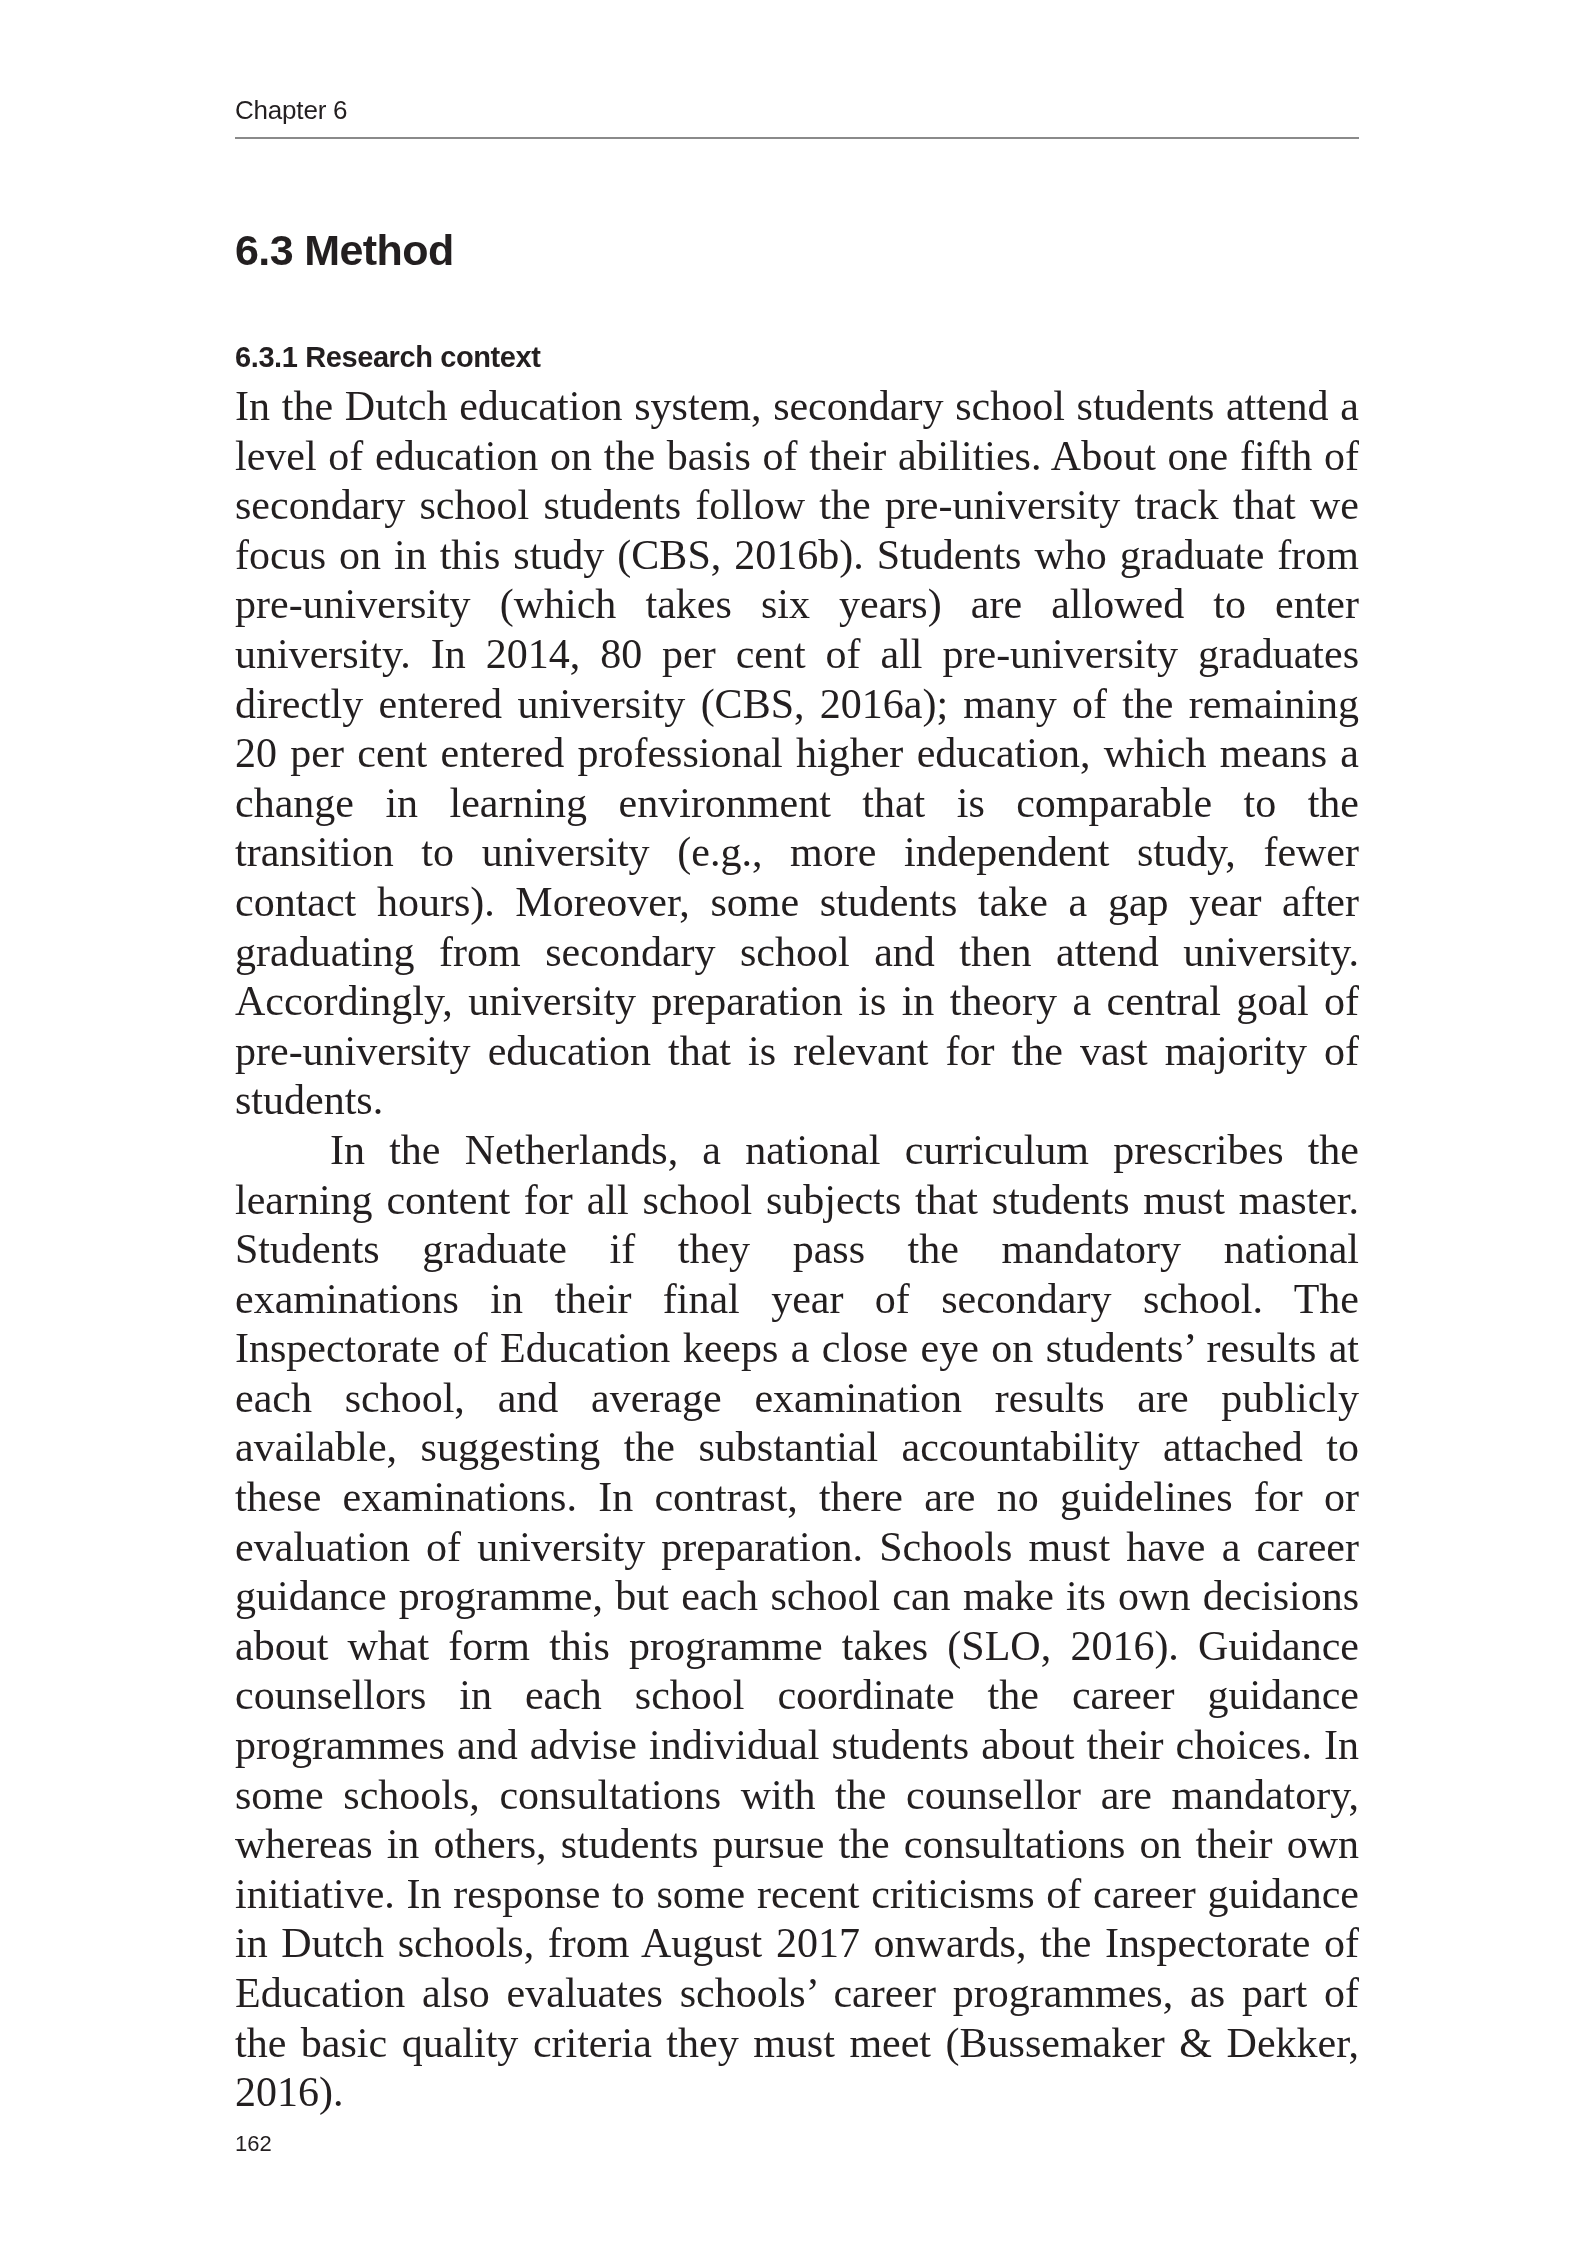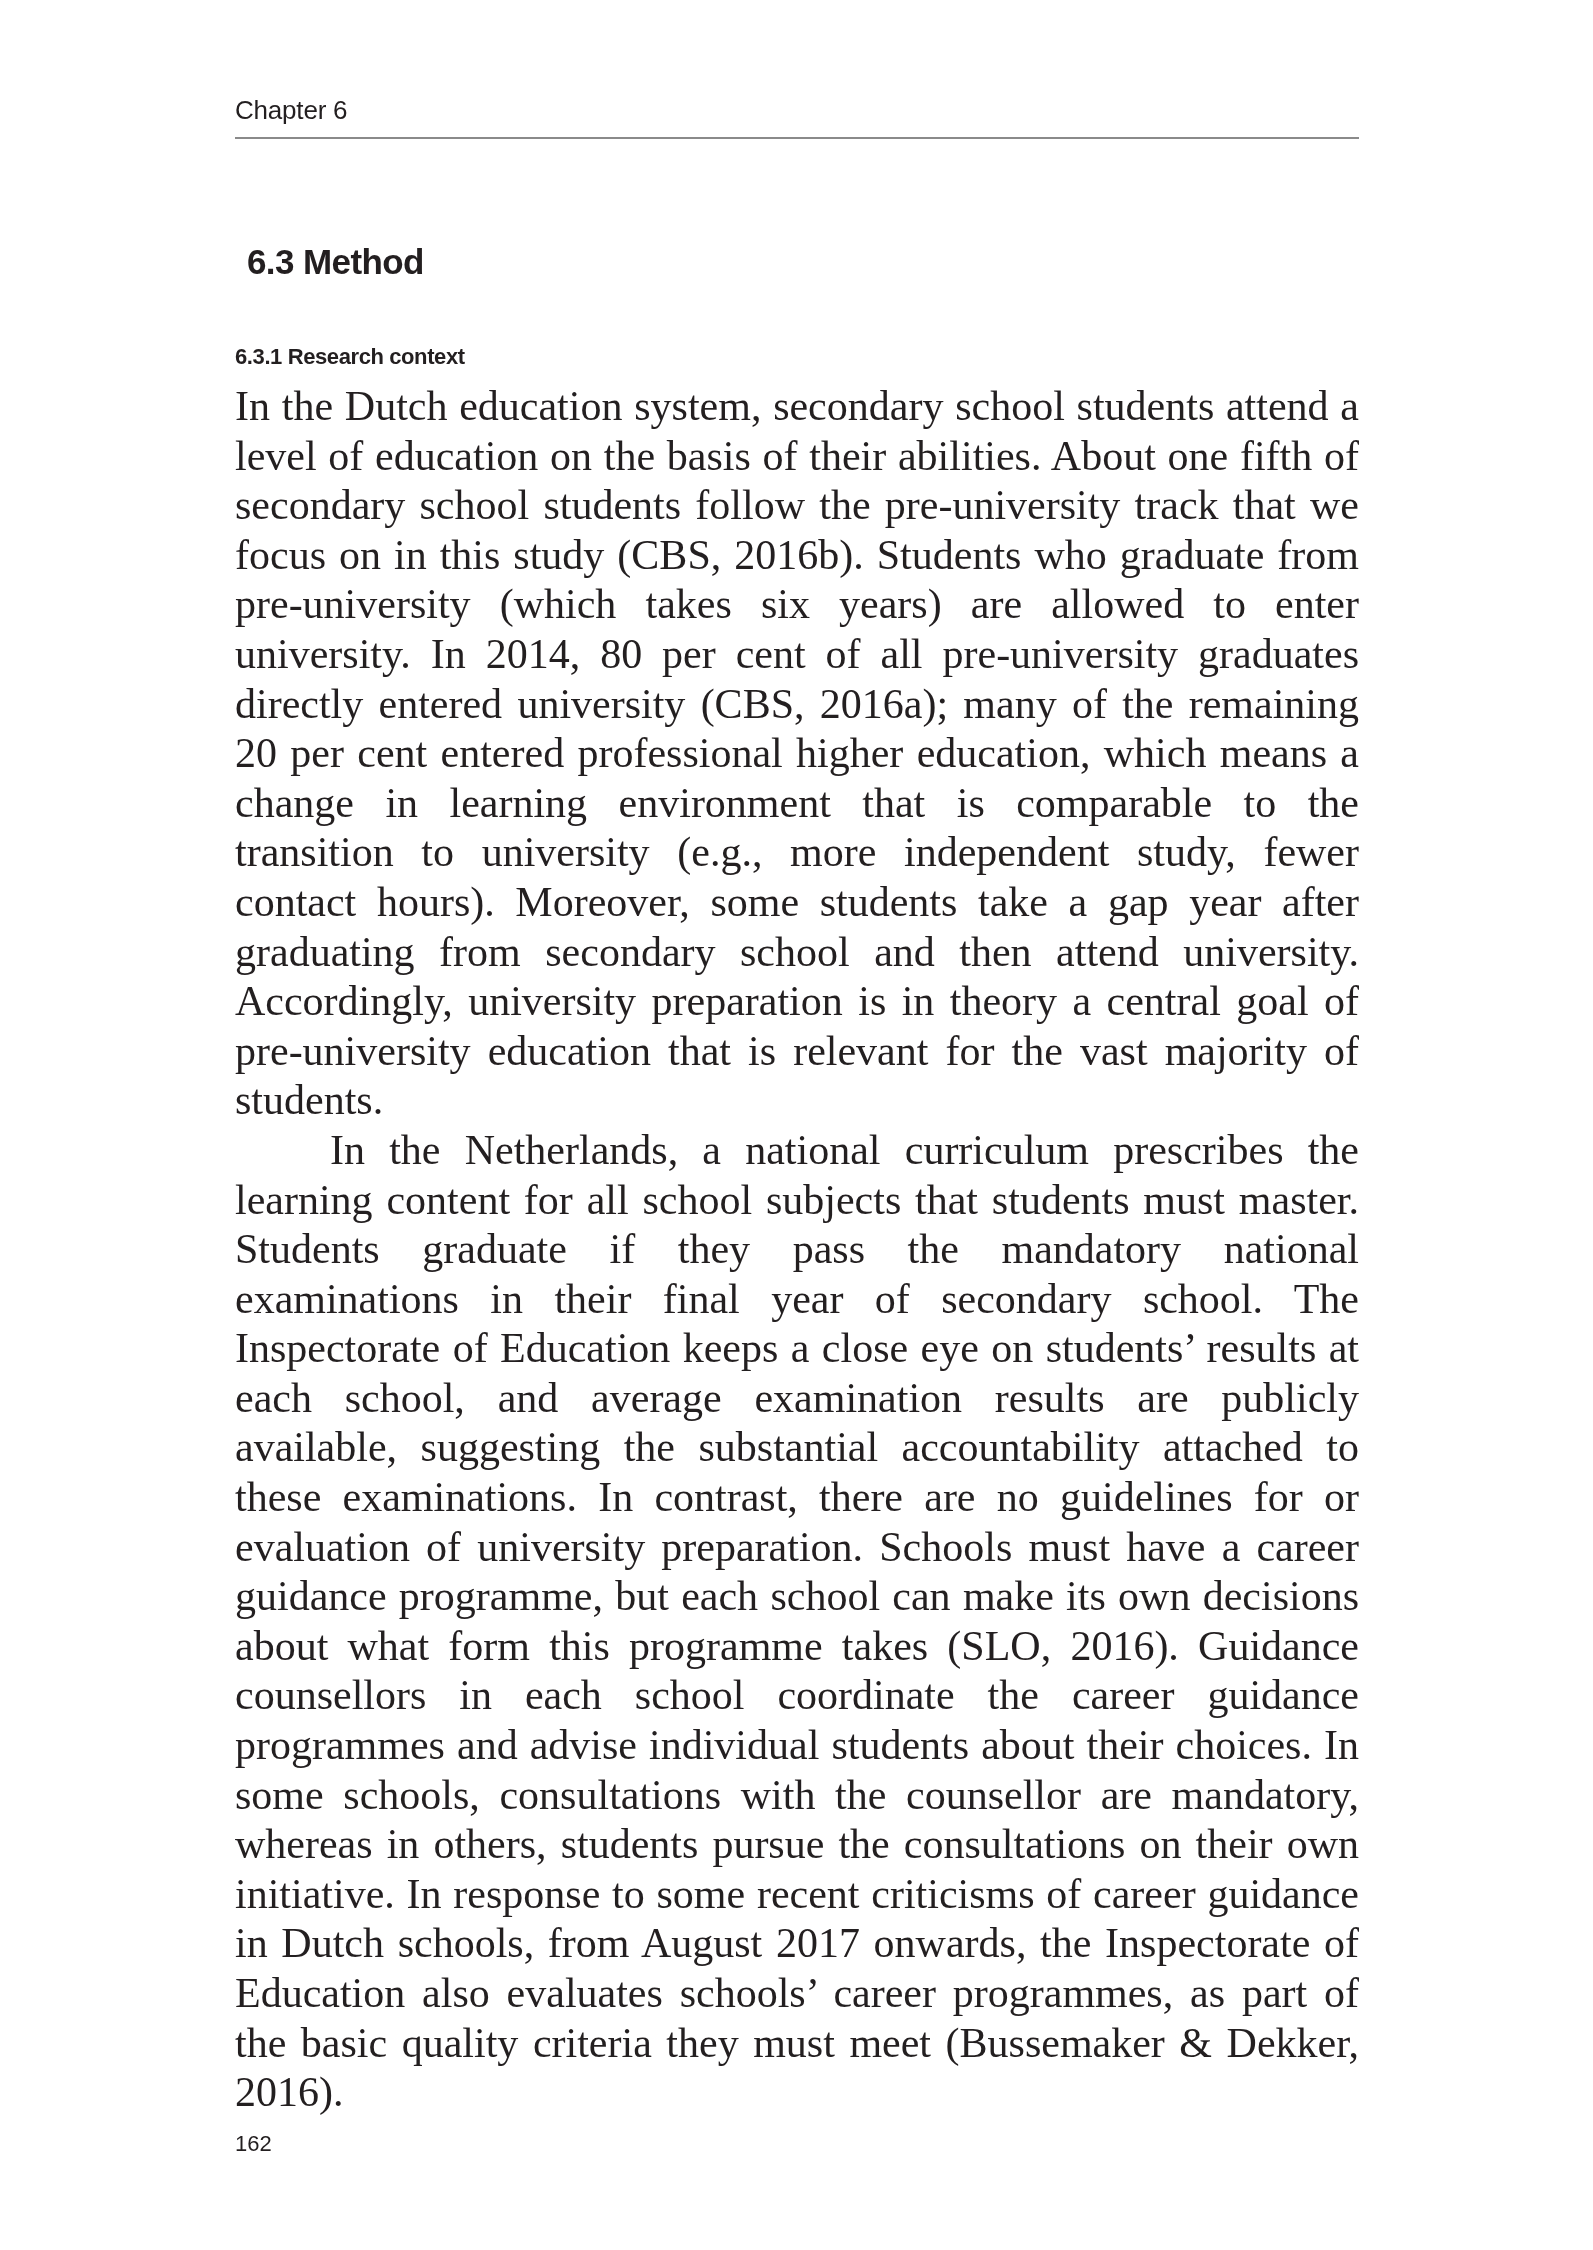--- a/index.html
+++ b/index.html
@@ -37,36 +37,36 @@
       left: 235px;
       top: 137px;
       width: 1124px;
       height: 0;
       border-top: 2px solid #8a8a8a;
     }
     .section-title {
       position: absolute;
       left: 235px;
       top: 222px;
-      margin: 12px;
+      margin: 0;
       font-family: "Liberation Sans", sans-serif;
       font-weight: bold;
-      font-size: 35px;
+      font-size: 43px;
       line-height: 56px;
       letter-spacing: -0.6px;
       color: #231f20;
     }
     .subsection-title {
       position: absolute;
       left: 235px;
       top: 338px;
       margin: 0;
       font-family: "Liberation Sans", sans-serif;
       font-weight: bold;
-      font-size: 22px;
+      font-size: 29px;
       line-height: 38px;
       letter-spacing: -0.4px;
       color: #231f20;
     }
     .body-text {
       position: absolute;
       left: 235px;
       top: 382px;
       width: 1124px;
       font-family: "Liberation Serif", serif;

